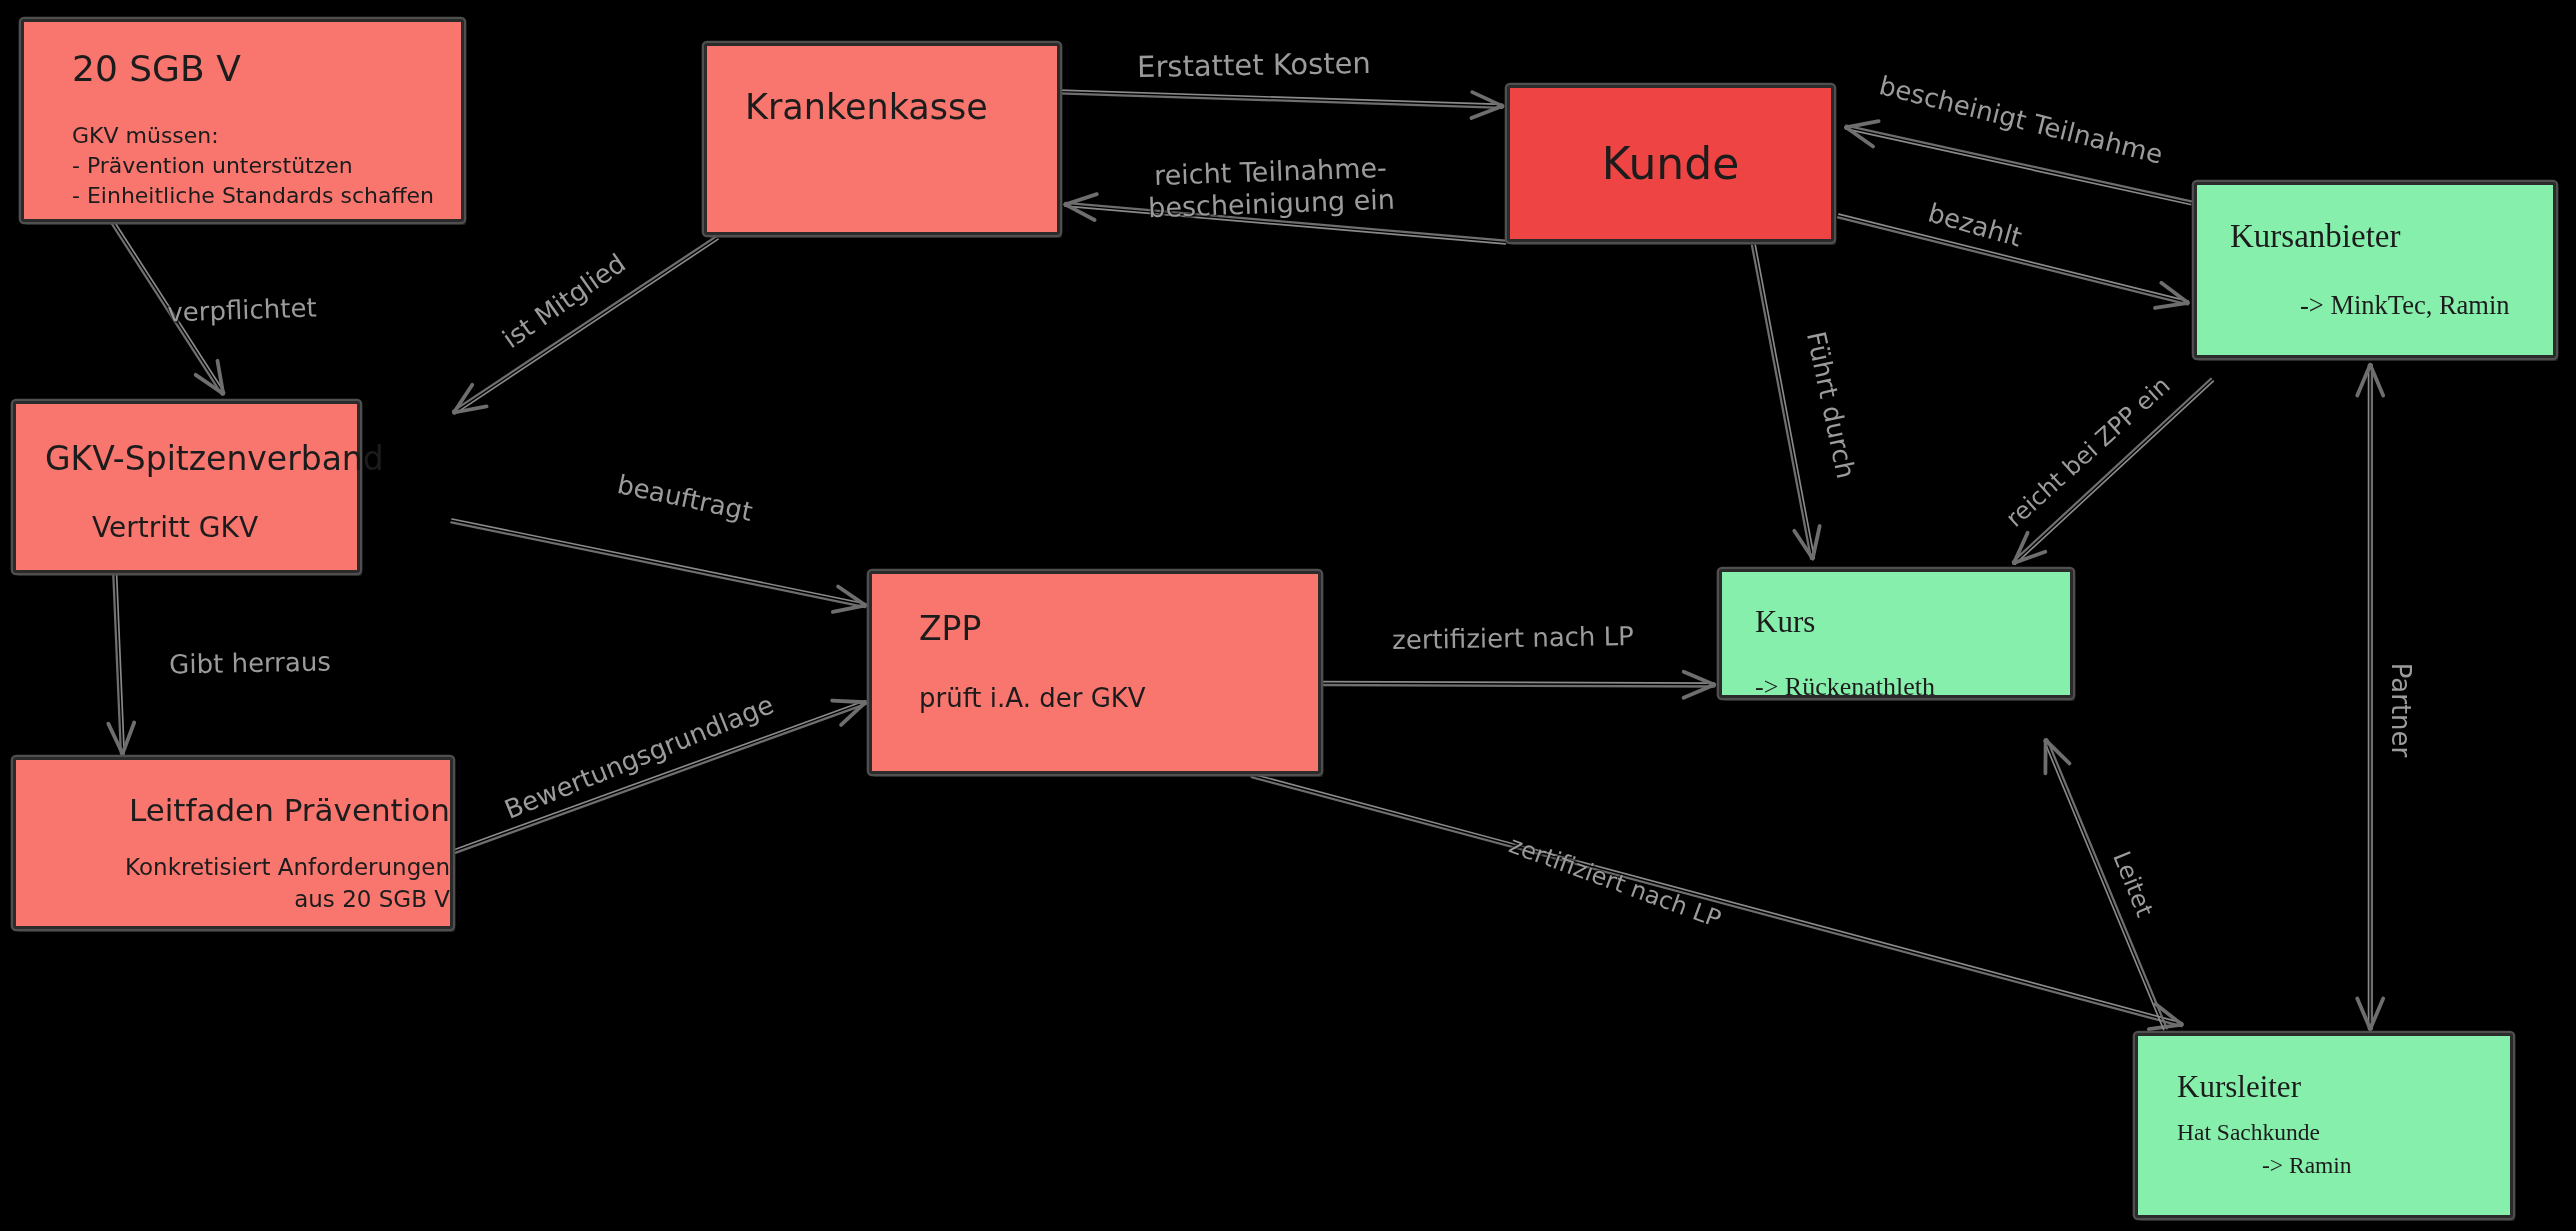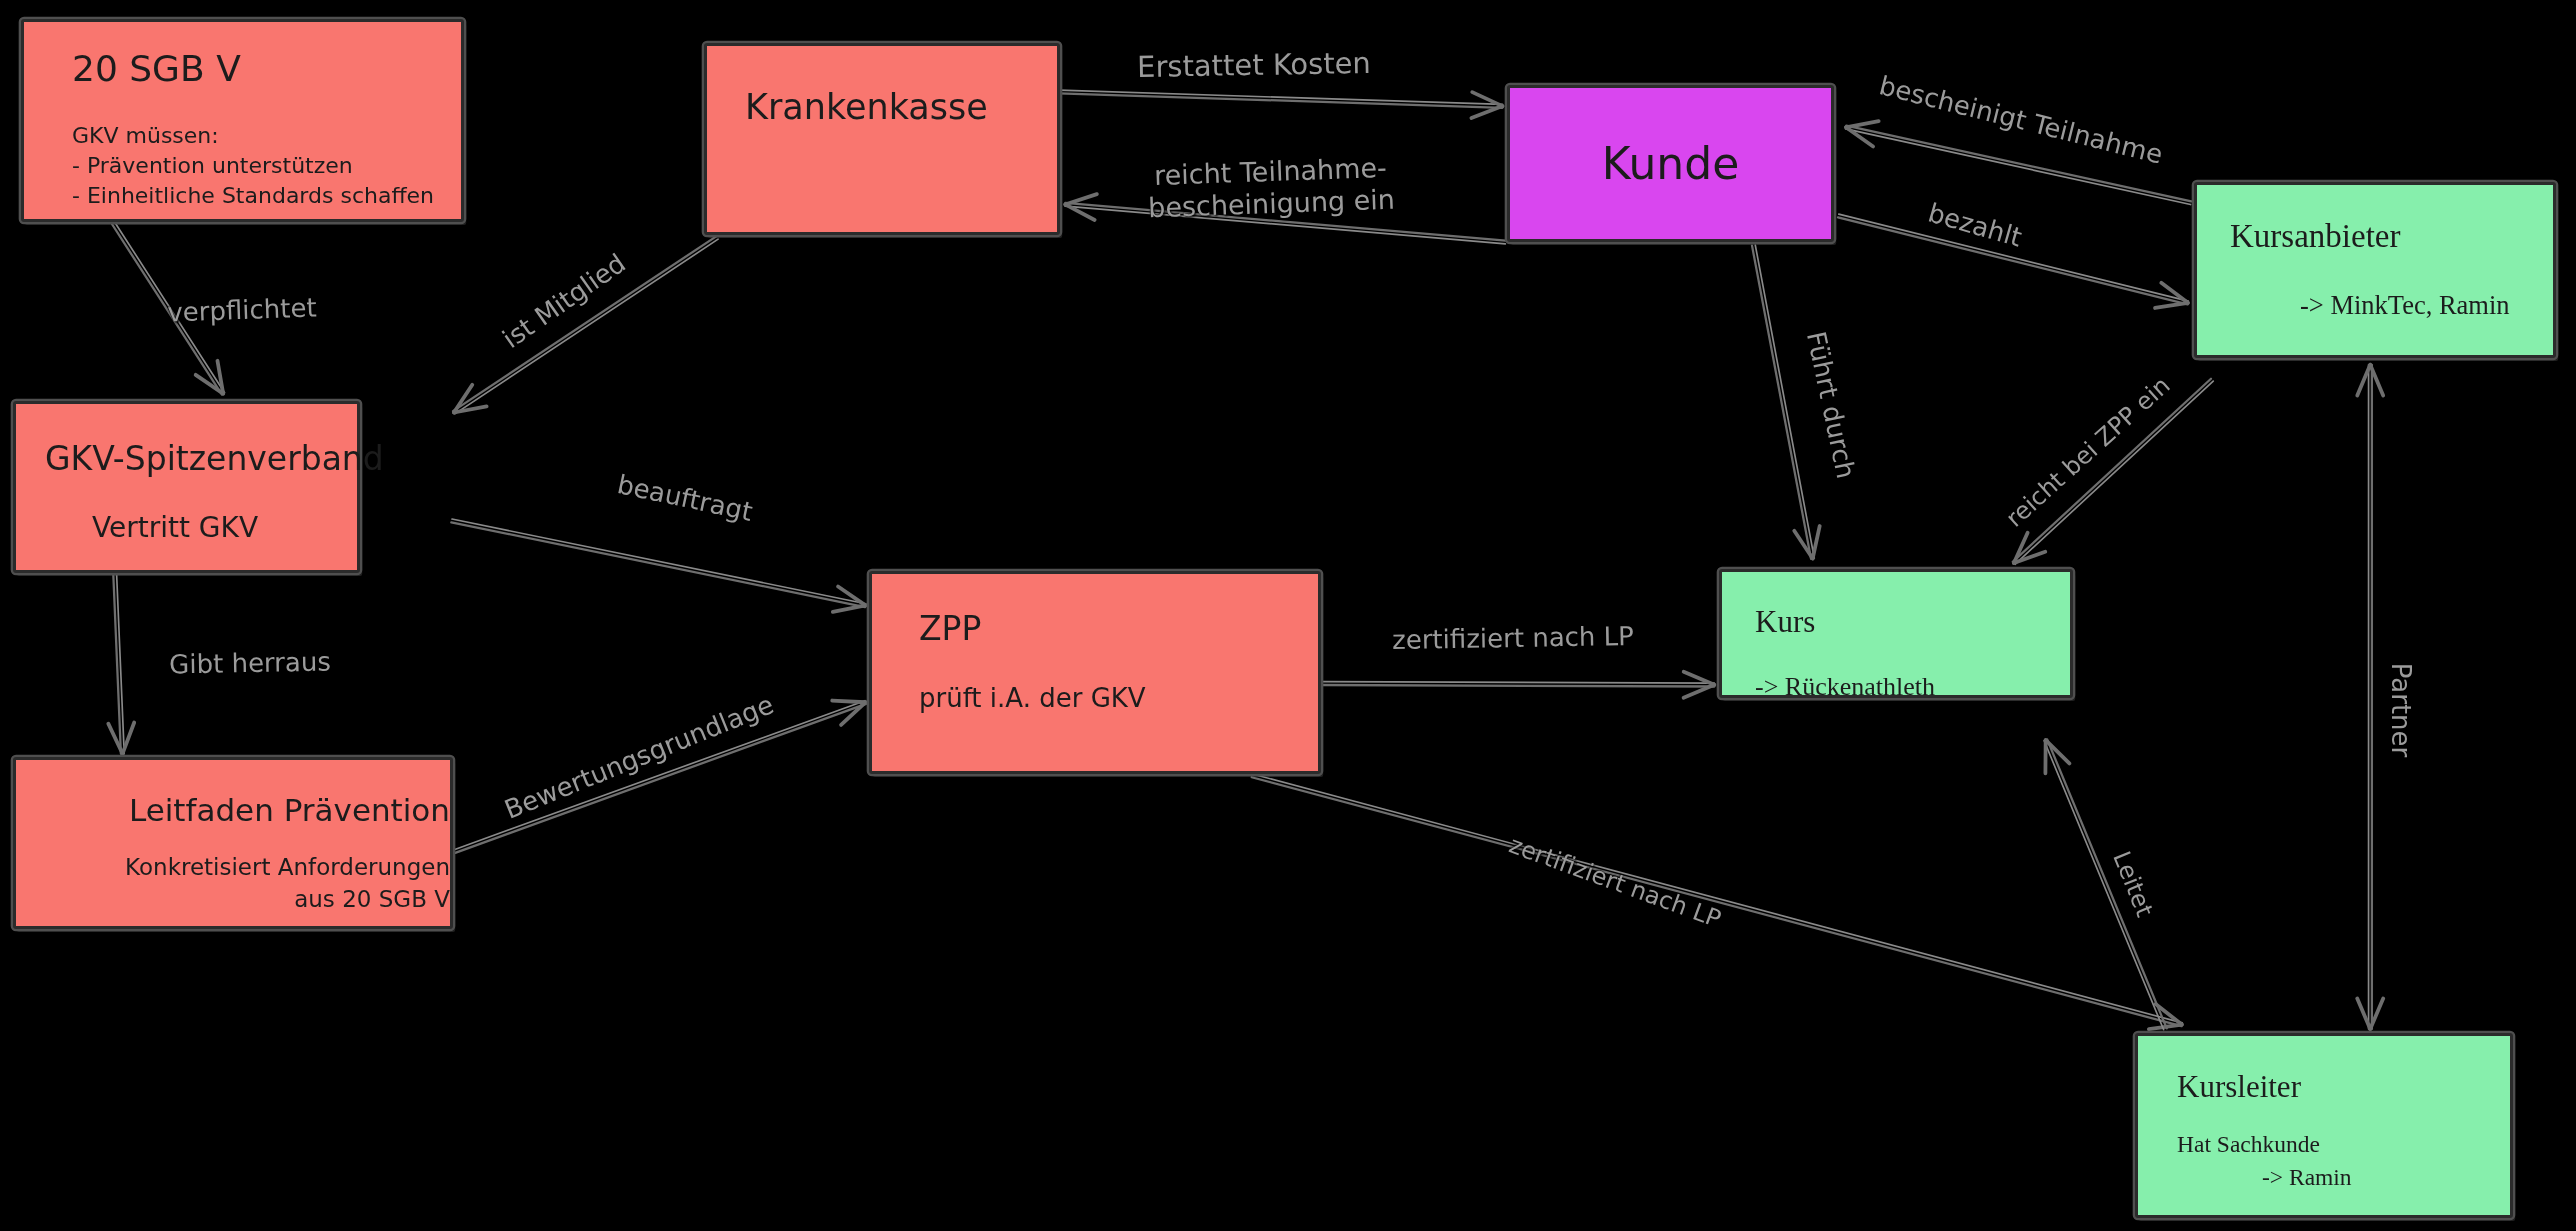--- a/index.html
+++ b/index.html
@@ -10,21 +10,21 @@
   
   .node{
     position:absolute;box-sizing:border-box;
     border:3.8px solid #2b2b2b;border-radius:3px;
     box-shadow:0 0 0 2.3px #4f4f4f, 3px 3.8px 0 -0.8px rgba(90,90,90,.35);
     color:#1c1c1c;display:flex;flex-direction:column;
   }
   .node .title{white-space:nowrap;}
   .node .bodyline{white-space:nowrap;}
   .fill-red{background:#f9766f;}
-  .fill-green{background:#d946ef;}
+  .fill-green{background:#ef4444;}
   .fill-blue{background:#86efac;font-family:Liberation Serif, serif;}
 
   .n-sgb{padding:26px 0 0 48px;}
   .n-sgb .title{font-size:36px;margin-bottom:32px;}
   .n-sgb .bodyline{font-size:22px;line-height:30px;}
 
   .n-krankenkasse{padding:41px 0 0 38px;}
   .n-krankenkasse .title{font-size:35px;}
 
   .n-kunde{align-items:center;justify-content:center;}
@@ -44,21 +44,21 @@
 
   .n-leitfaden{padding:32px 0 0 26px;text-align:right;}
   .n-leitfaden .title{font-size:31px;margin-bottom:23px;}
   .n-leitfaden .bodyline{font-size:23px;line-height:32px;margin-left:32px;}
 
   .n-kurs{padding:32px 0 0 33px;}
   .n-kurs .title{font-size:31px;margin-bottom:32px;}
   .n-kurs .bodyline{font-size:26px;}
 
   .n-kursleiter{padding:33px 0 0 39px;}
-  .n-kursleiter .title{font-size:31px;margin-bottom:23px;}
+  .n-kursleiter .title{font-size:31px;margin-bottom:11px;}
   .n-kursleiter .bodyline{font-size:23.5px;line-height:33px;}
   .n-kursleiter .bodyline.indent{margin-left:85px;}
 
   
   #edge-layer{position:absolute;left:0;top:0;width:2576px;height:1232px;pointer-events:none;}
   #label-layer{position:absolute;left:0;top:0;width:2576px;height:1232px;pointer-events:none;}
   .edge-label{
     position:absolute;color:#9b9b9b;font-size:26px;white-space:pre-line;
     text-align:center;line-height:32px;
     text-shadow:1.5px 1.5px 2.3px rgba(0,0,0,.95), -0.8px -0.8px 1.5px rgba(0,0,0,.8);

